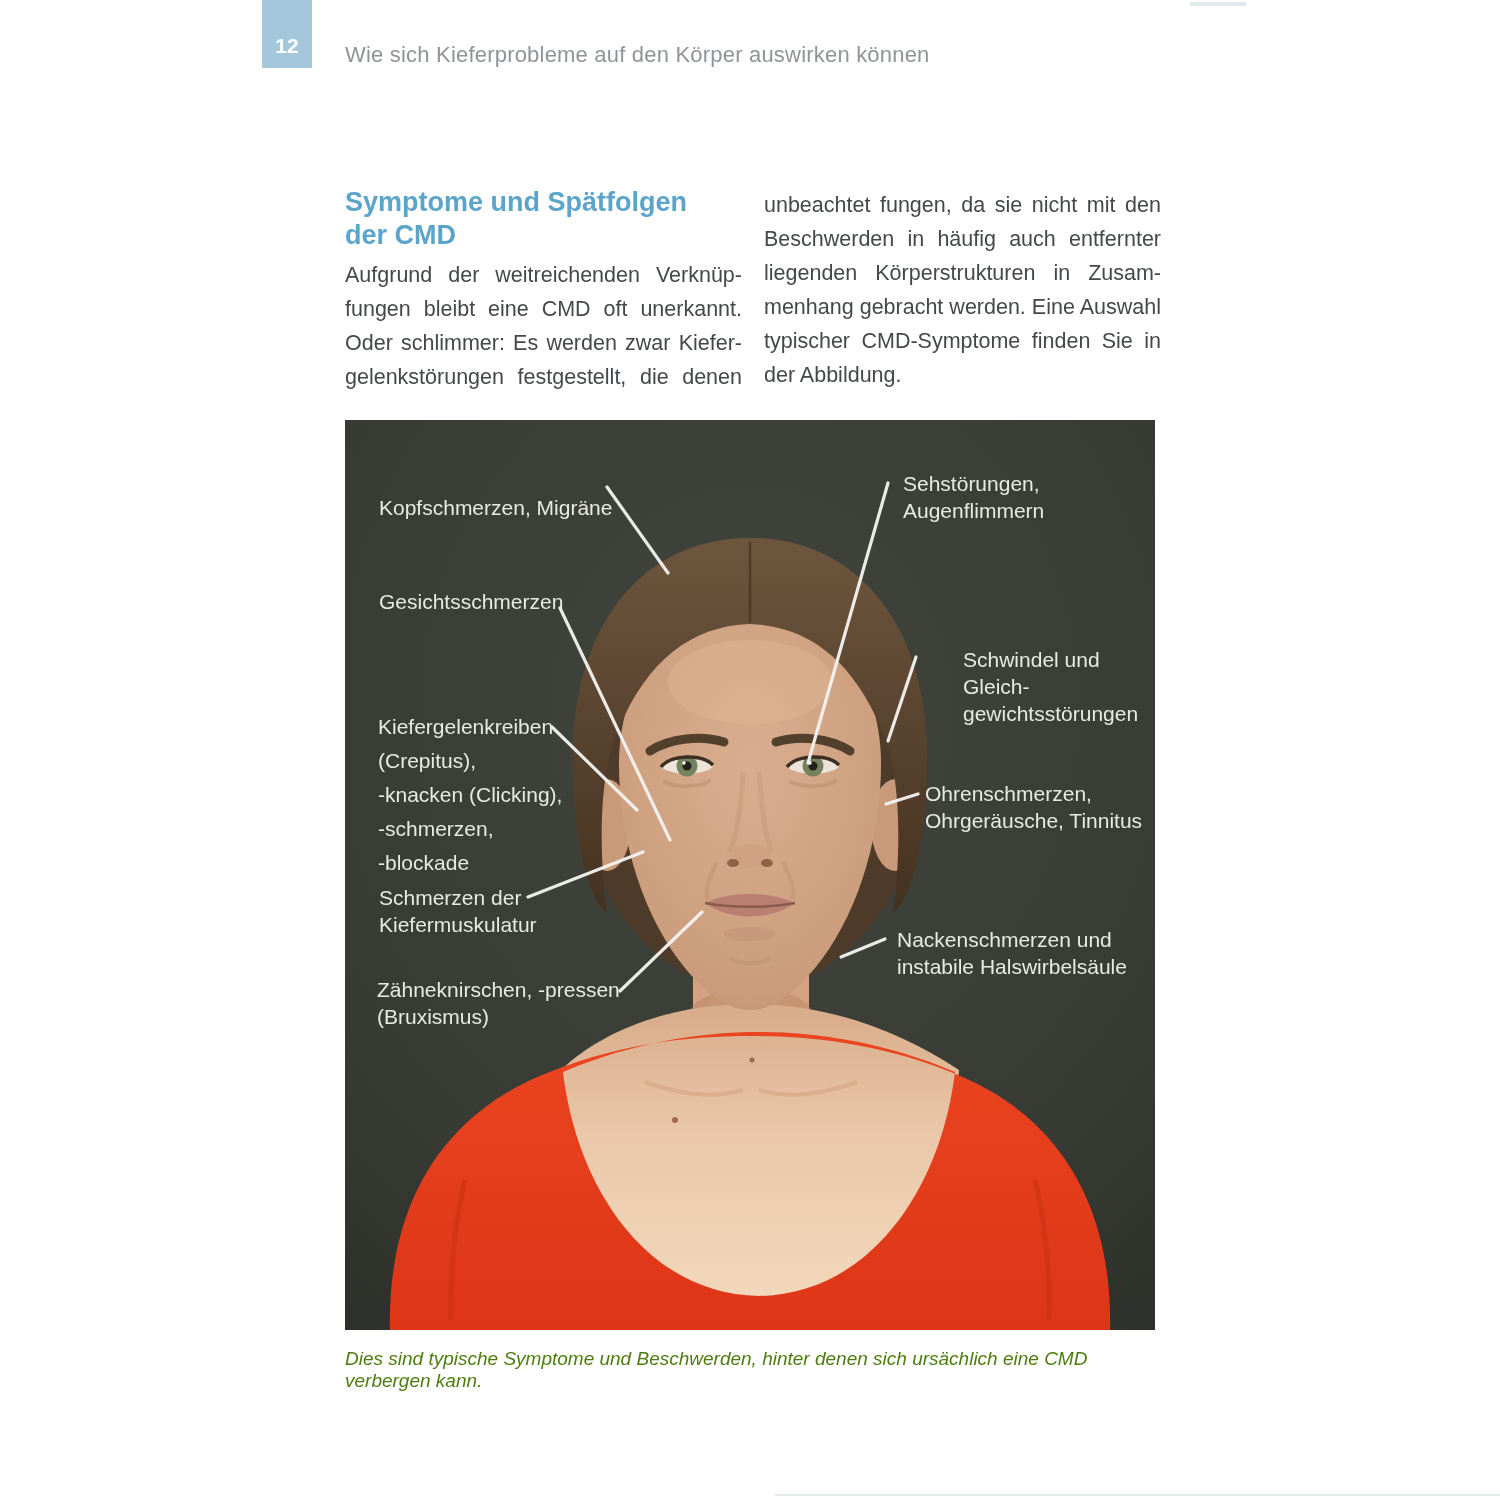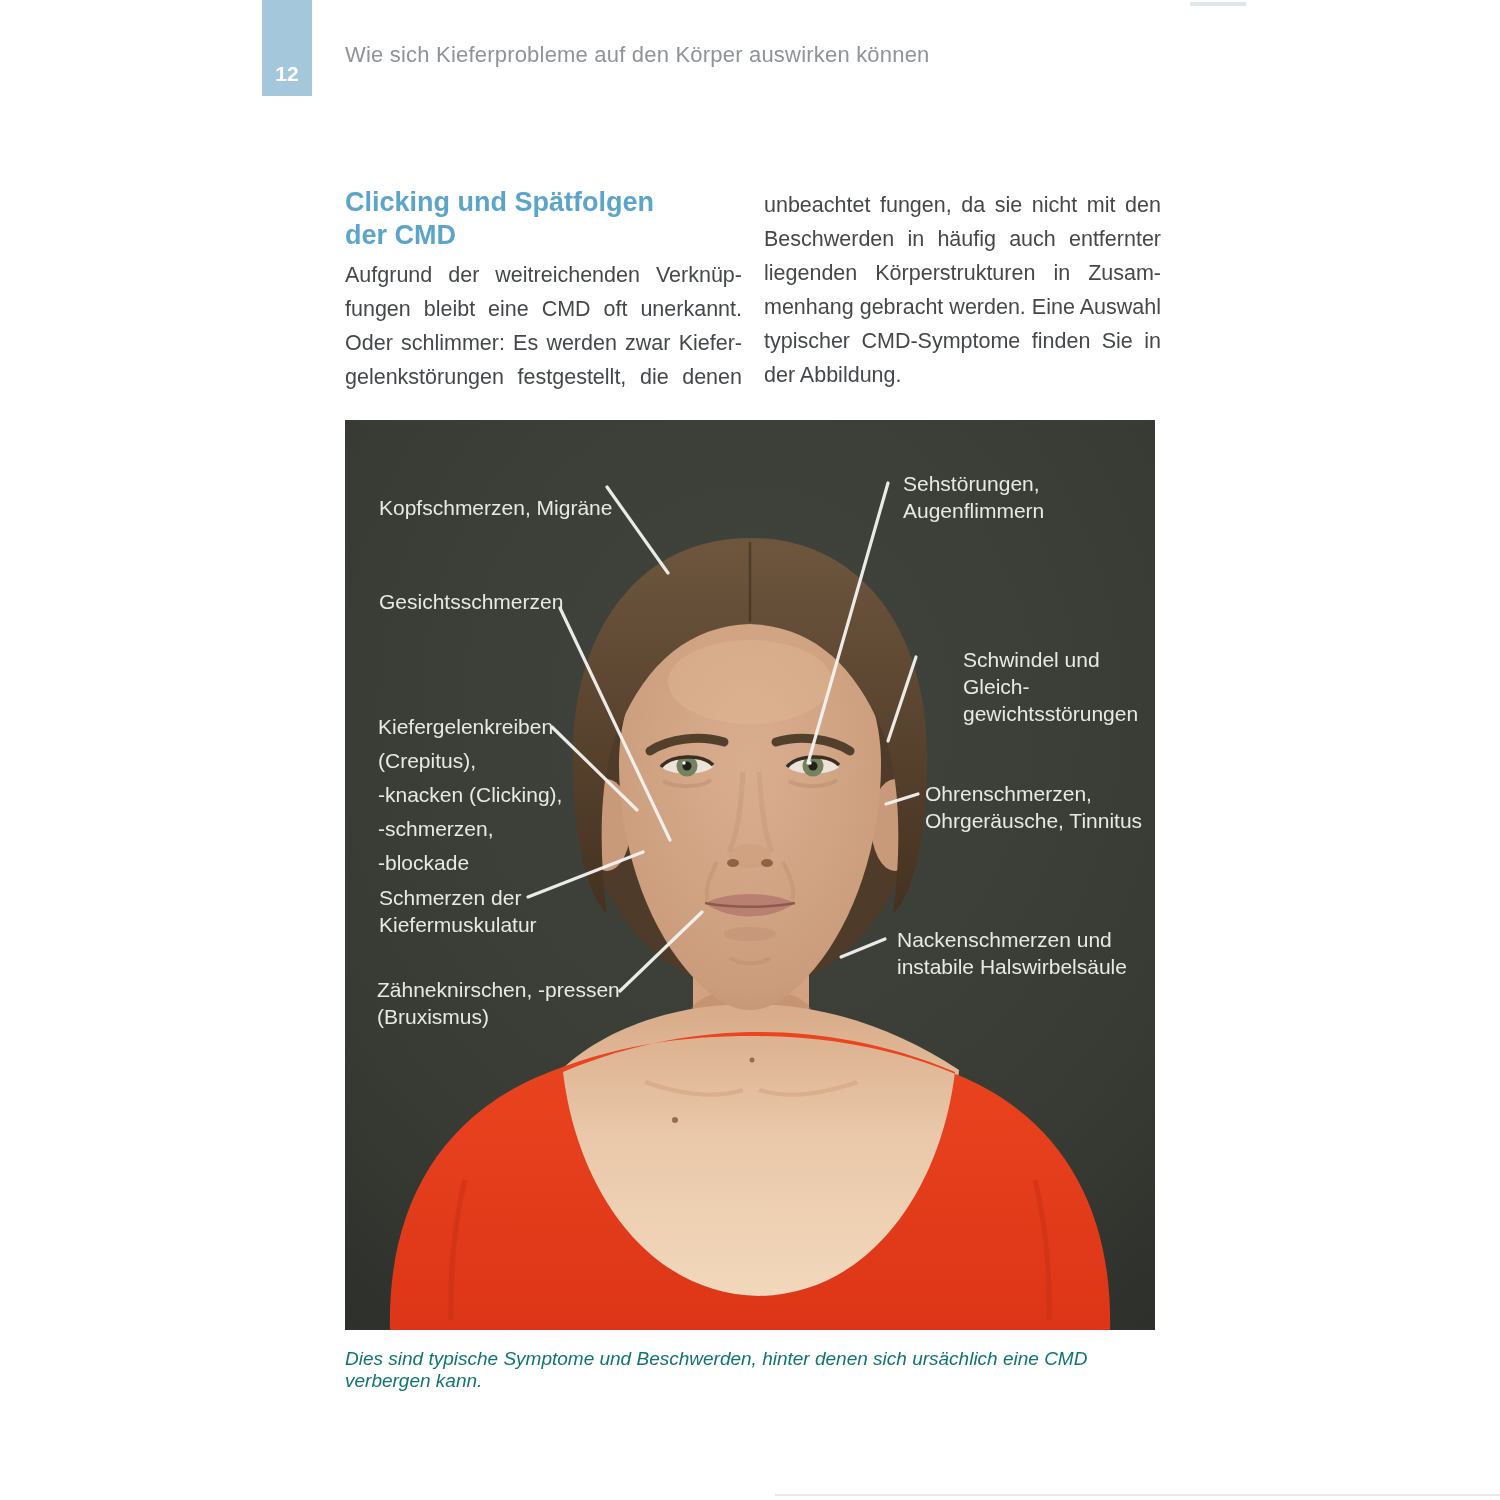--- a/index.html
+++ b/index.html
@@ -1,19 +1,19 @@
 <!DOCTYPE html>
 <html><head>
 <meta charset="utf-8">
 <style>
   * { margin:0; padding:0; box-sizing:border-box; }
   html,body { width:1500px; height:1500px; background:#ffffff; font-family:"Liberation Sans",sans-serif; }
   .page { position:relative; width:1500px; height:1500px; background:#fff; overflow:hidden; }
 
-  .pagenum-box { position:absolute; left:262px; top:0; width:50px; height:96px;
+  .pagenum-box { position:absolute; left:262px; top:0; width:50px; height:68px;
     background:#a4c7dc; display:flex; align-items:flex-end; justify-content:center;
     padding-bottom:10px; color:#ffffff; font-weight:bold; font-size:21px; }
   .header-title { position:absolute; left:345px; top:42px; font-size:22px; color:#8e9497; letter-spacing:.2px; }
 
   .section-heading { position:absolute; left:345px; top:186px; width:420px;
     font-size:27px; font-weight:bold; color:#5ba4ca; line-height:33px; white-space:pre-line; }
 
   .bodycol { position:absolute; width:397px; font-size:21.5px; color:#45484a; line-height:34px; }
   .col-left  { left:345px; top:258px; }
   .col-right { left:764px; top:188px; }
@@ -28,36 +28,36 @@
   .a-gesicht{ left:34px;  top:168px; }
   .a-kiefer { left:33px;  top:290px; line-height:34px; }
   .a-muskel { left:34px;  top:464px; }
   .a-zaehne { left:32px;  top:556px; }
   .a-seh    { left:558px; top:50px;  }
   .a-schwindel { left:581px; top:226px;margin-left:37px; }
   .a-ohren  { left:580px; top:360px; }
   .a-nacken { left:552px; top:506px; }
 
   .figure-caption { position:absolute; left:345px; top:1348px; width:820px;
-    font-size:19px; font-style:italic; color:#0f766e; }
+    font-size:19px; font-style:italic; color:#4d7c0f; }
 
   .artifact-top { position:absolute; left:1190px; top:2px; width:56px; height:4px; background:#dfe9ec; }
   .artifact-bottom { position:absolute; left:775px; top:1494px; width:725px; height:2px; background:#e4eaea; }
 </style>
 </head>
 <body>
 
 <div class="page">
 
   <div class="pagenum-box">
     <span>12</span>
   </div>
   <div class="header-title">Wie sich Kieferprobleme auf den Körper auswirken können</div>
 
-  <div class="section-heading">Clicking und Spätfolgen
+  <div class="section-heading">Symptome und Spätfolgen
 der CMD</div>
 
   <div class="bodycol col-left">
       <div class="tline">Aufgrund der weitreichenden Verknüp-</div>
       <div class="tline">fungen bleibt eine CMD oft unerkannt.</div>
       <div class="tline">Oder schlimmer: Es werden zwar Kiefer-</div>
       <div class="tline">gelenkstörungen festgestellt, die denen</div>
     </div>
   <div class="bodycol col-right">
       <div class="tline">unbeachtet fungen, da sie nicht mit den</div>

